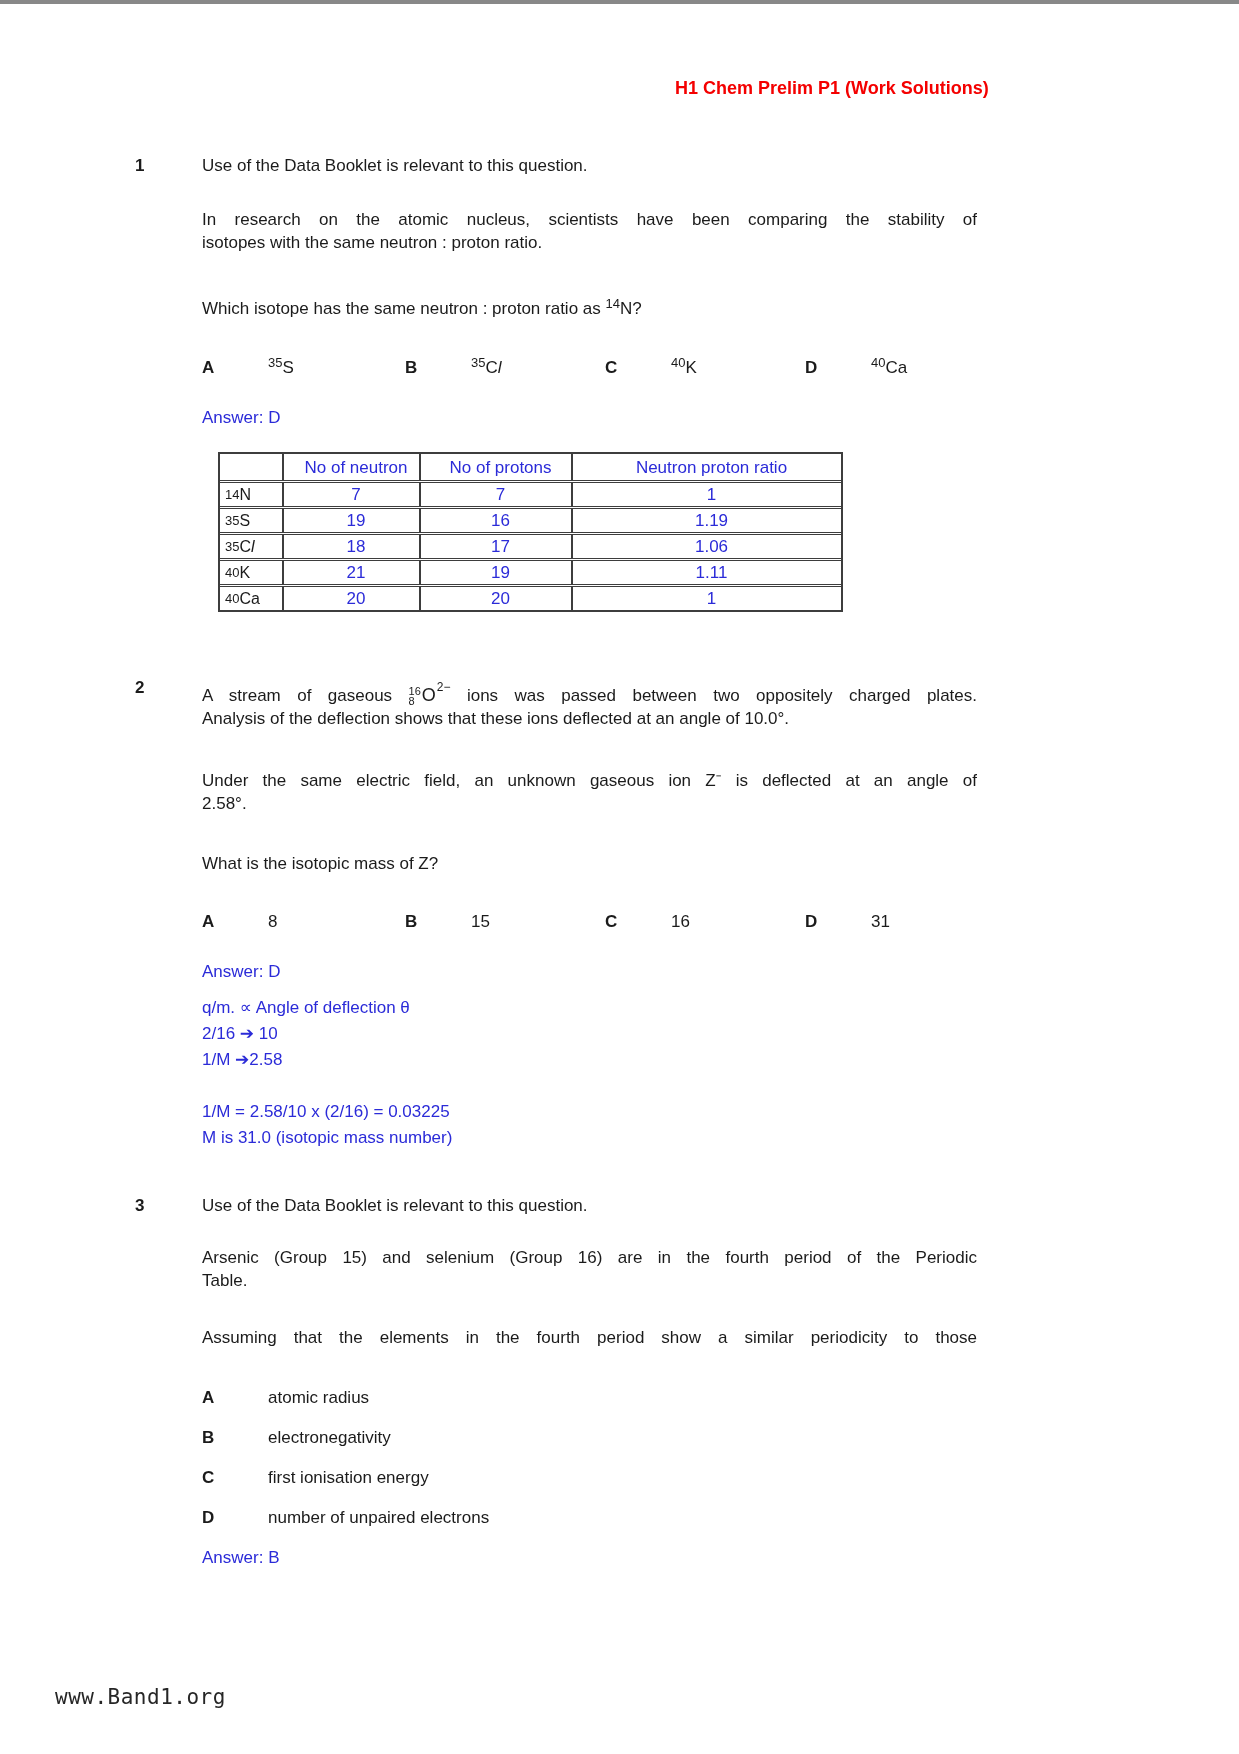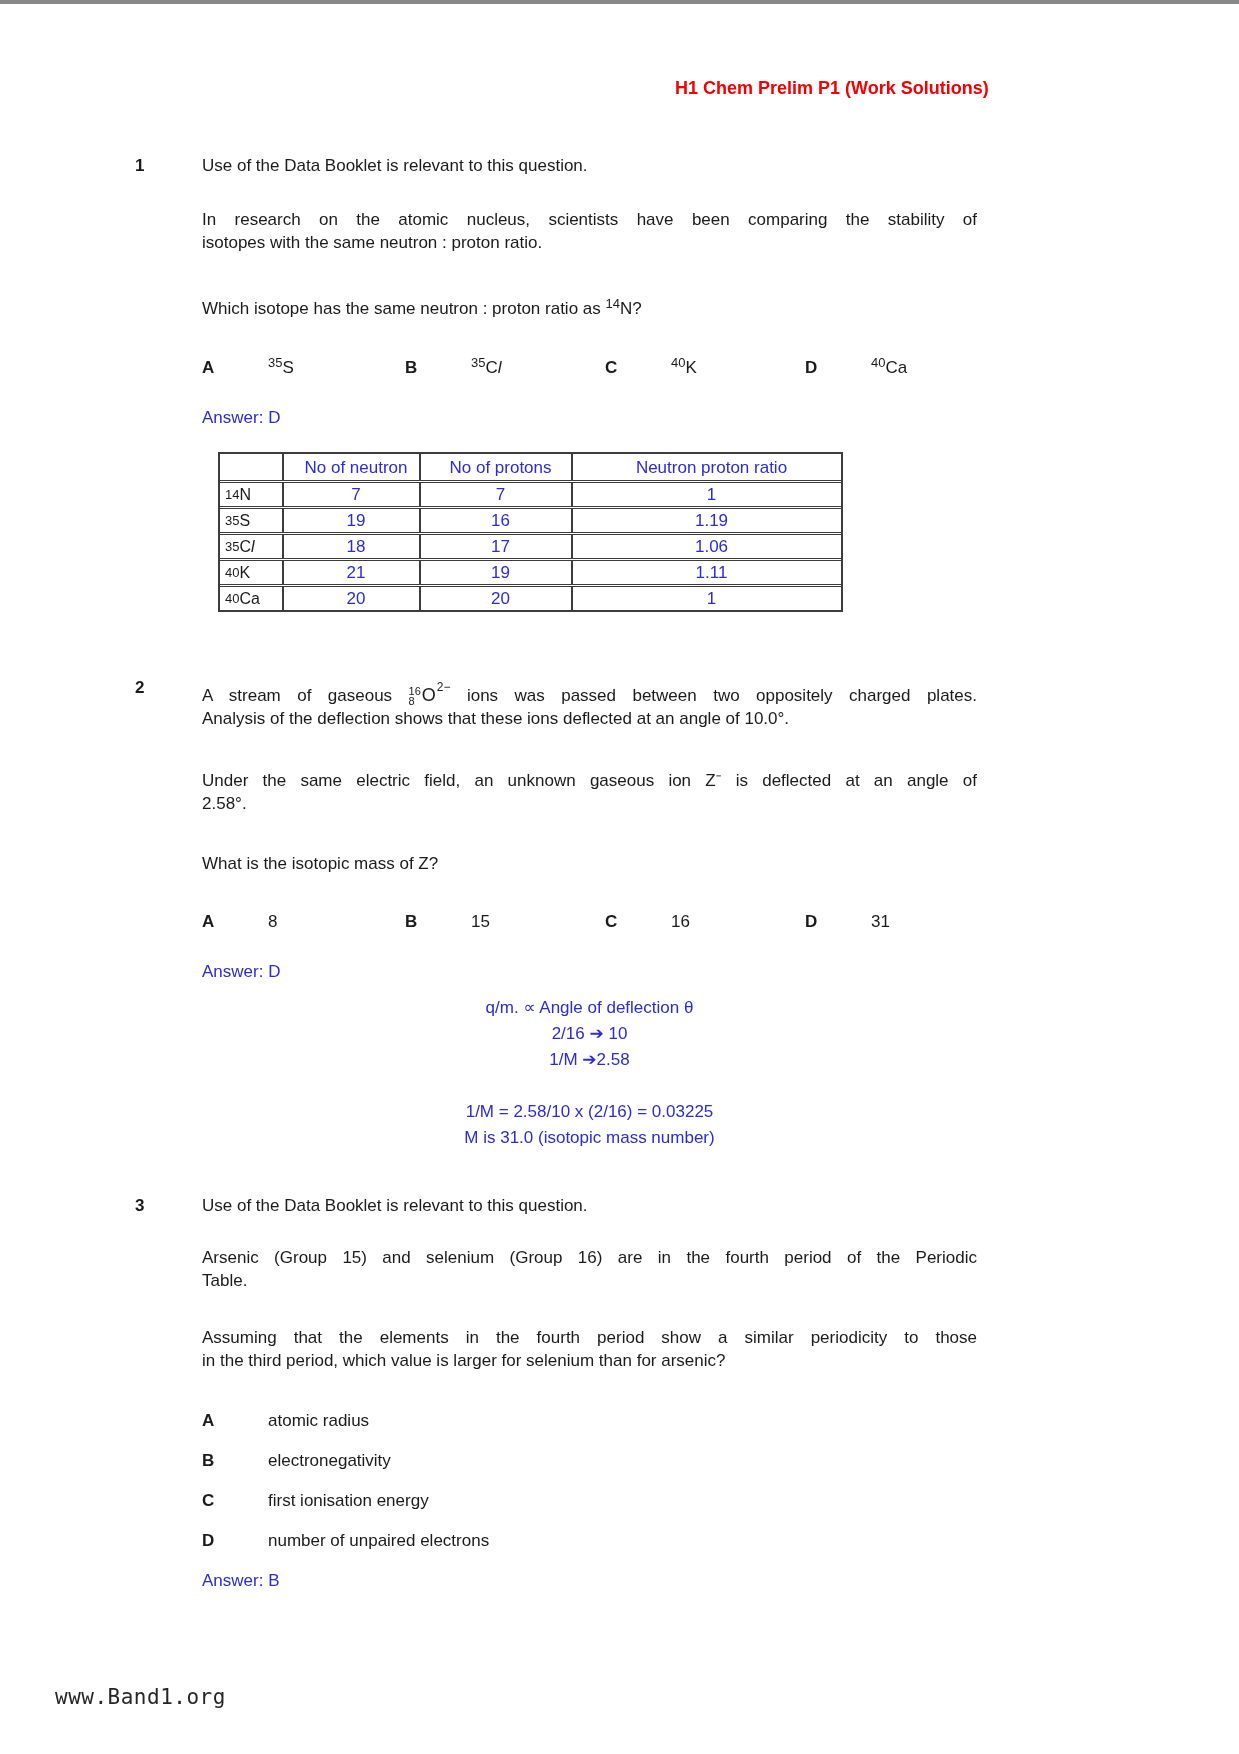--- a/index.html
+++ b/index.html
@@ -46,21 +46,21 @@
   .q2 .qline{margin-top:37px;}
   .q2 .optrow{margin-top:35px;}
   .q2 .answer{margin-top:27px;}
   .q2 .working{margin-top:12px;}
   .q2 .working2{margin-top:26px;}
   .q3 .para{margin-top:29px;}
   .q3 .para2{margin-top:34px;}
   .q3 .opts{margin-top:37px;}
   .q3 .answer{margin-top:0px;}
   .answer{font-weight:normal;color:var(--blue);}
-  .working{color:var(--blue);line-height:26px;text-align:center;}
+  .working{color:var(--blue);line-height:26px;}
   .optrow{display:grid;grid-template-columns:203px 200px 200px 1fr;}
   .lbl{display:inline-block;width:66px;font-weight:bold;}
   .vopt{margin-bottom:17px;}
   .sp{font-size:13px;vertical-align:6px;}
   .ital{font-style:italic;}
   
   .qtable{width:625px;border:2px solid var(--table-border);}
   .trow{display:grid;grid-template-columns:62px 137px 152px 1fr;height:26px;}
   .trow + .trow{border-top:3px double var(--table-border);}
   .tcell{display:flex;align-items:center;justify-content:center;color:var(--blue);height:100%;overflow:hidden;}
@@ -200,21 +200,20 @@
   <section class="question q3">
     <div class="qnum">3</div>
     <div class="qbody">
       <div class="preface">Use of the Data Booklet is relevant to this question.</div>
       <div class="para">
         <div class="jline">Arsenic (Group 15) and selenium (Group 16) are in the fourth period of the Periodic</div>
         <div class="jline last">Table.</div>
       </div>
       <div class="para2">
         <div class="jline">Assuming that the elements in the fourth period show a similar periodicity to those</div>
-        <div class="jline last">in the third period, which value is larger for selenium than for arsenic?</div>
       </div>
       <div class="opts">
         <div class="vopt"><span class="lbl">A</span><span>atomic radius</span></div>
         <div class="vopt"><span class="lbl">B</span><span>electronegativity</span></div>
         <div class="vopt"><span class="lbl">C</span><span>first ionisation energy</span></div>
         <div class="vopt"><span class="lbl">D</span><span>number of unpaired electrons</span></div>
       </div>
       <div class="answer">Answer: B</div>
     </div>
   </section>

